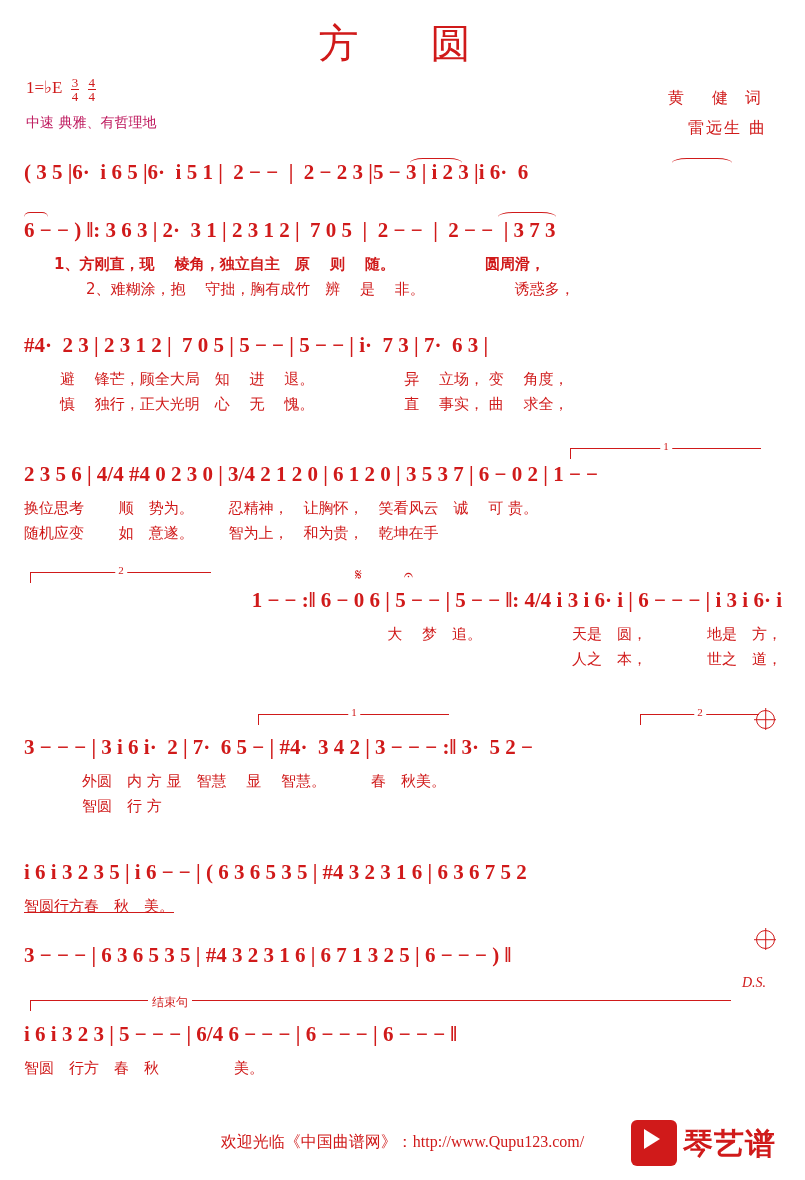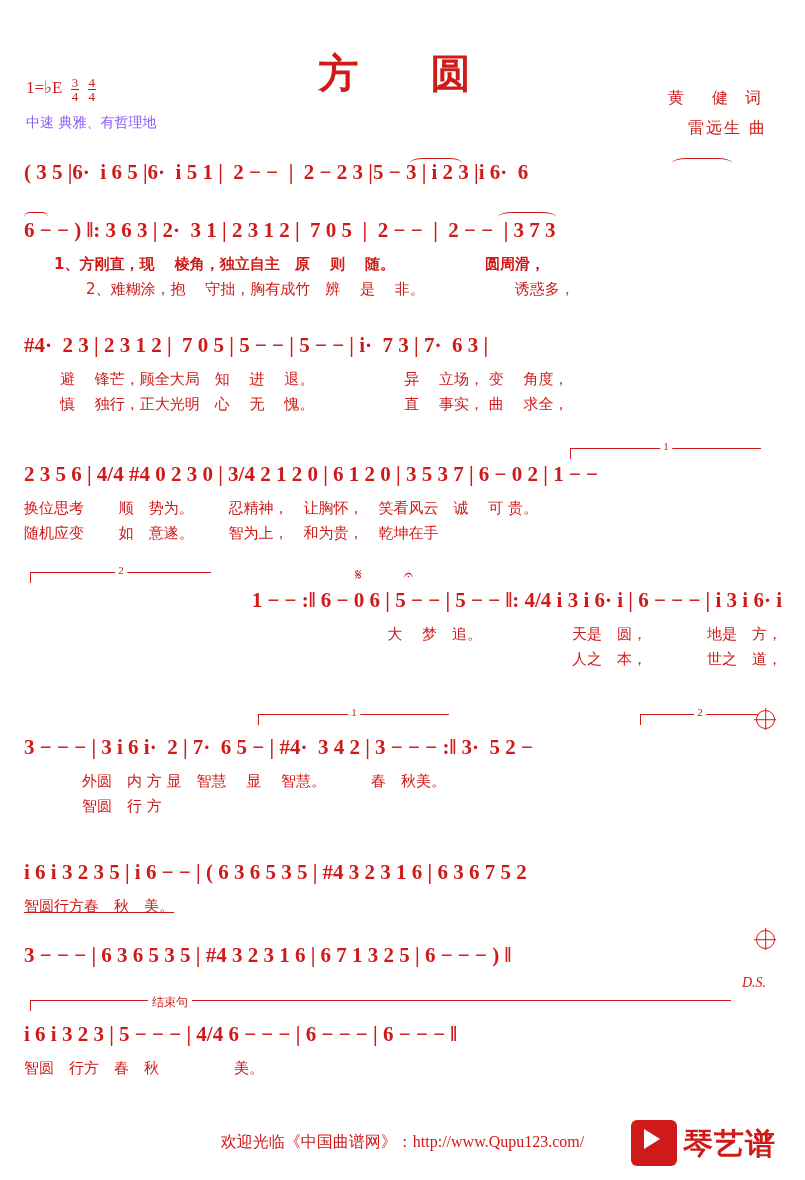--- a/index.html
+++ b/index.html
@@ -9,31 +9,31 @@
     font-family:"Liberation Serif", serif;
     color:#d01a1a;
     position:relative;
     overflow:hidden;
   }
   .sheet{position:absolute;inset:0;}
   
   .title{
     position:absolute;top:16px;left:0;width:805px;text-align:center;
     font-family:"DejaVu Sans", sans-serif;
-    font-weight:bold;font-size:40px;letter-spacing:16px;color:#d01a1a;margin-top:30px;
+    font-weight:normal;font-size:40px;letter-spacing:16px;color:#d01a1a;
   }
   .singer{
     position:absolute;top:70px;left:0;width:805px;text-align:center;
     font-size:21px;font-family:"DejaVu Sans", sans-serif;color:#d01a1a;
   }
   .keybox{position:absolute;left:26px;top:76px;font-size:17px;color:#d01a1a;}
   .meter{display:inline-block;vertical-align:middle;text-align:center;line-height:1.0;font-size:13px;margin-left:4px;}
   .meter .t{display:block;border-bottom:1.4px solid #d01a1a;padding:0 1px;}
   .meter .b{display:block;padding:0 1px;}
-  .tempo{position:absolute;left:26px;top:114px;font-size:14px;font-family:"DejaVu Sans",sans-serif;color:#8b5cf6;}
+  .tempo{position:absolute;left:26px;top:114px;font-size:14px;font-family:"DejaVu Sans",sans-serif;color:#be185d;}
   .credit1{position:absolute;right:38px;top:88px;font-size:16px;font-family:"DejaVu Sans",sans-serif;letter-spacing:6px;color:#d01a1a;}
   .credit2{position:absolute;right:38px;top:118px;font-size:16px;font-family:"DejaVu Sans",sans-serif;letter-spacing:2px;color:#d01a1a;}
 
   
   .line{position:absolute;left:24px;width:758px;}
   .notes{
     font-size:21px;letter-spacing:0px;white-space:pre;
     font-family:"Liberation Serif", serif;color:#d01a1a;
     font-weight:bold;
   }
@@ -152,21 +152,21 @@
 
   <div class="coda" style="left:756px;top:930px;"></div>
   <div class="line" style="top:943px;">
     <div class="notes">3 − − − | 6 3 6 5 3 5 | #4 3 2 3 1 6 | 6 7 1 3 2 5 | 6 − − − ) ‖</div>
   </div>
   <div class="ds" style="left:742px;top:975px;">D.S.</div>
 
   <div class="ending" style="left:30px;top:1000px;width:700px;"></div>
   <div class="endlabel" style="left:148px;top:994px;">结束句</div>
   <div class="line" style="top:1022px;">
-    <div class="notes">i 6 i 3 2 3 | 5 − − − | 4/4 6 − − − | 6 − − − | 6 − − − ‖</div>
+    <div class="notes">i 6 i 3 2 3 | 5 − − − | 6/4 6 − − − | 6 − − − | 6 − − − ‖</div>
     <div class="lyric idt" style="margin-top:12px;margin-left:0px;">智圆　行方　春　秋　　　　　美。</div>
   </div>
 
   <div class="site" style="top:1132px;">欢迎光临《中国曲谱网》：http://www.Qupu123.com/</div>
 
   <div class="logo">
     <div class="lbox"></div>
     <div class="ltxt">琴艺谱</div>
   </div>
 

